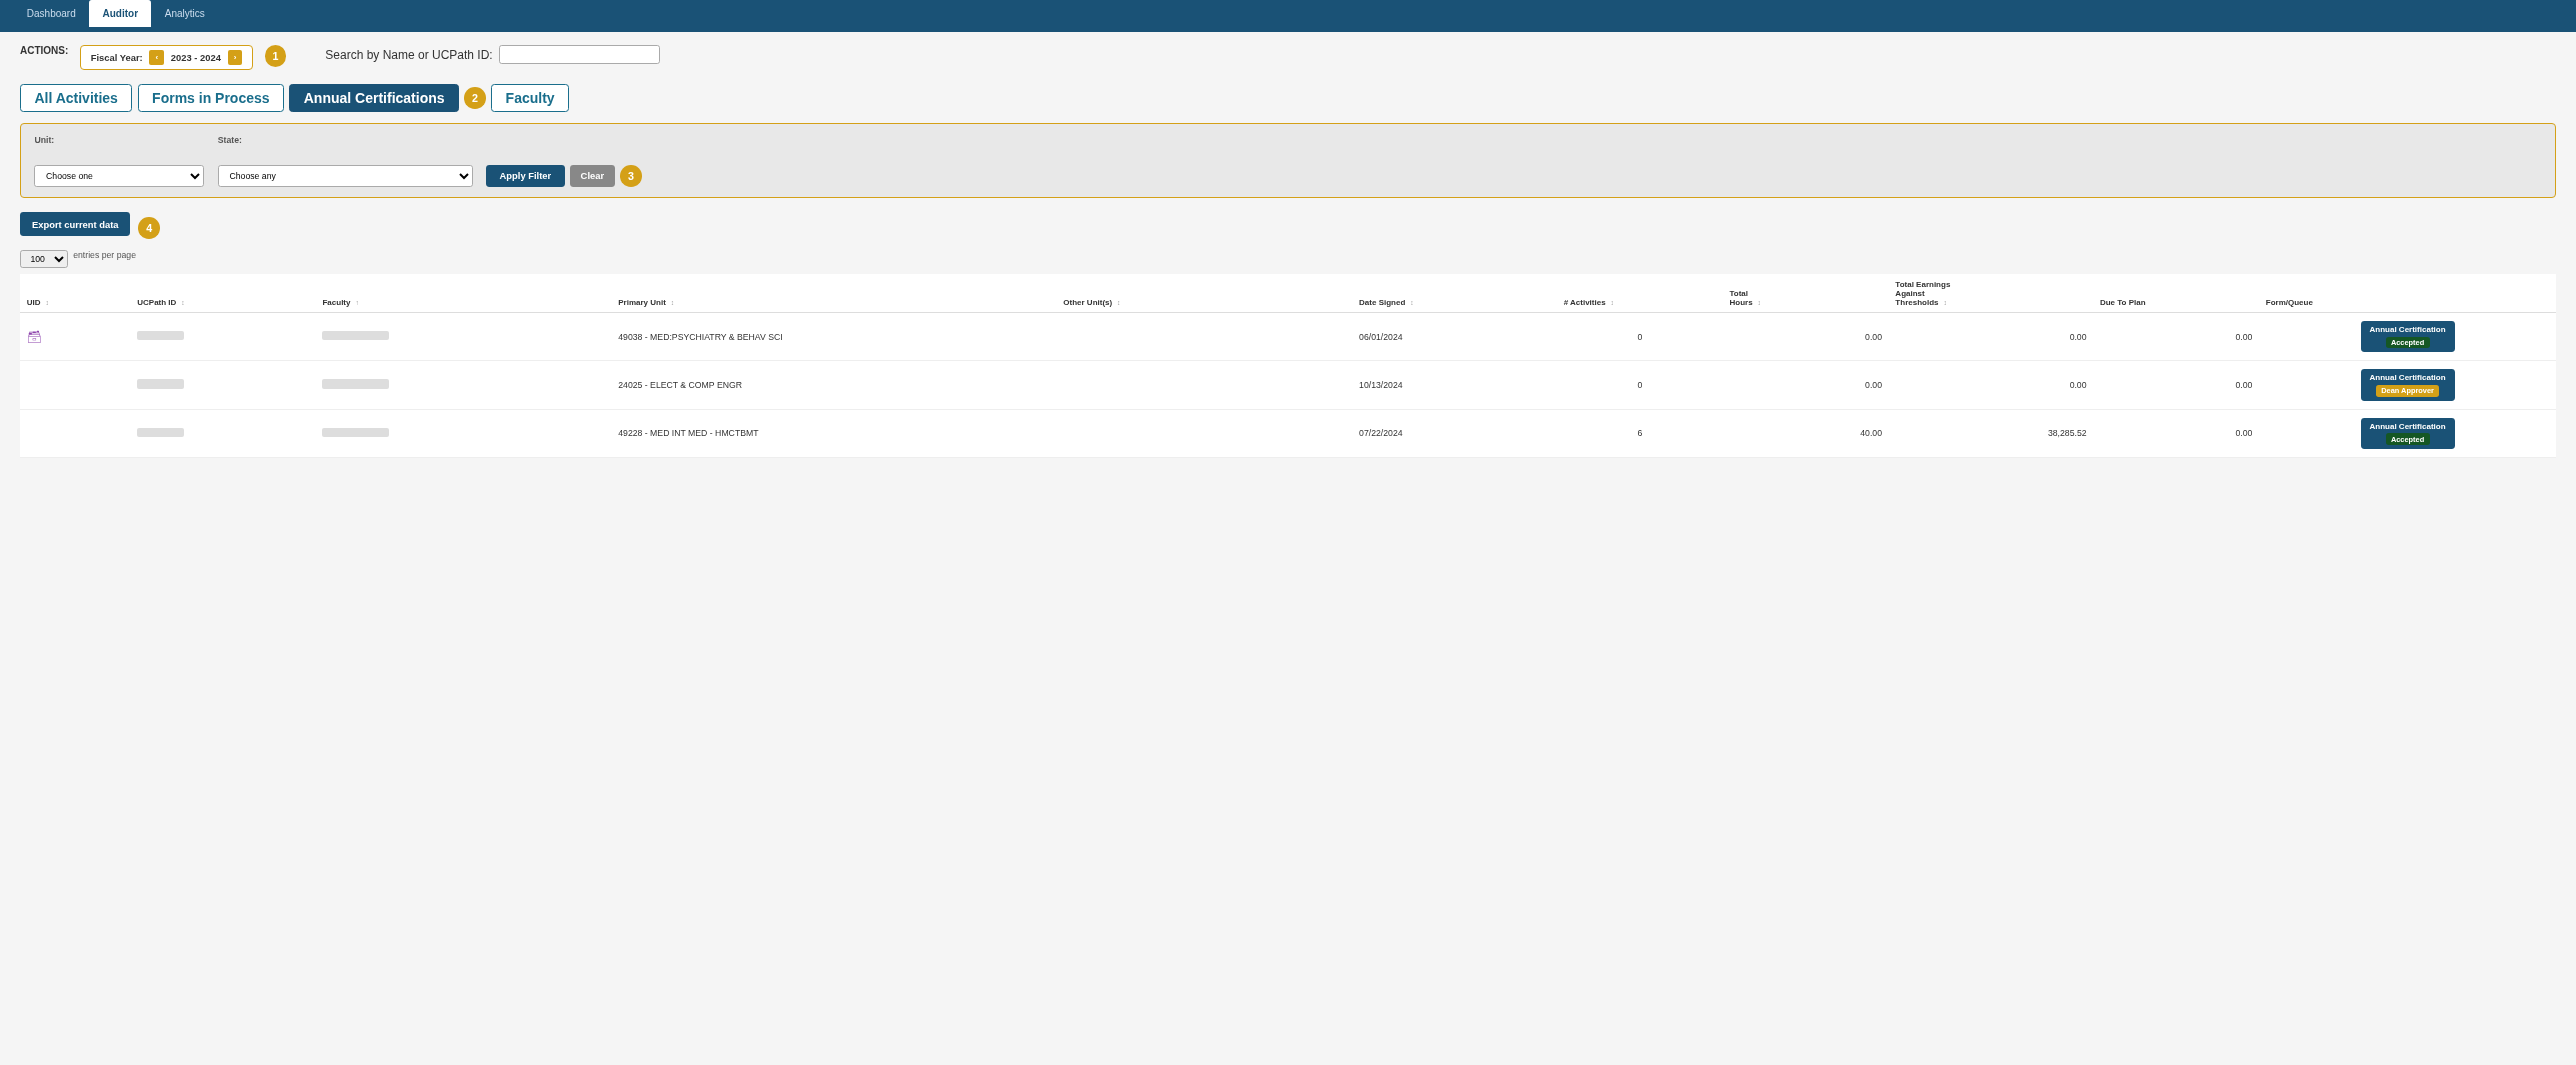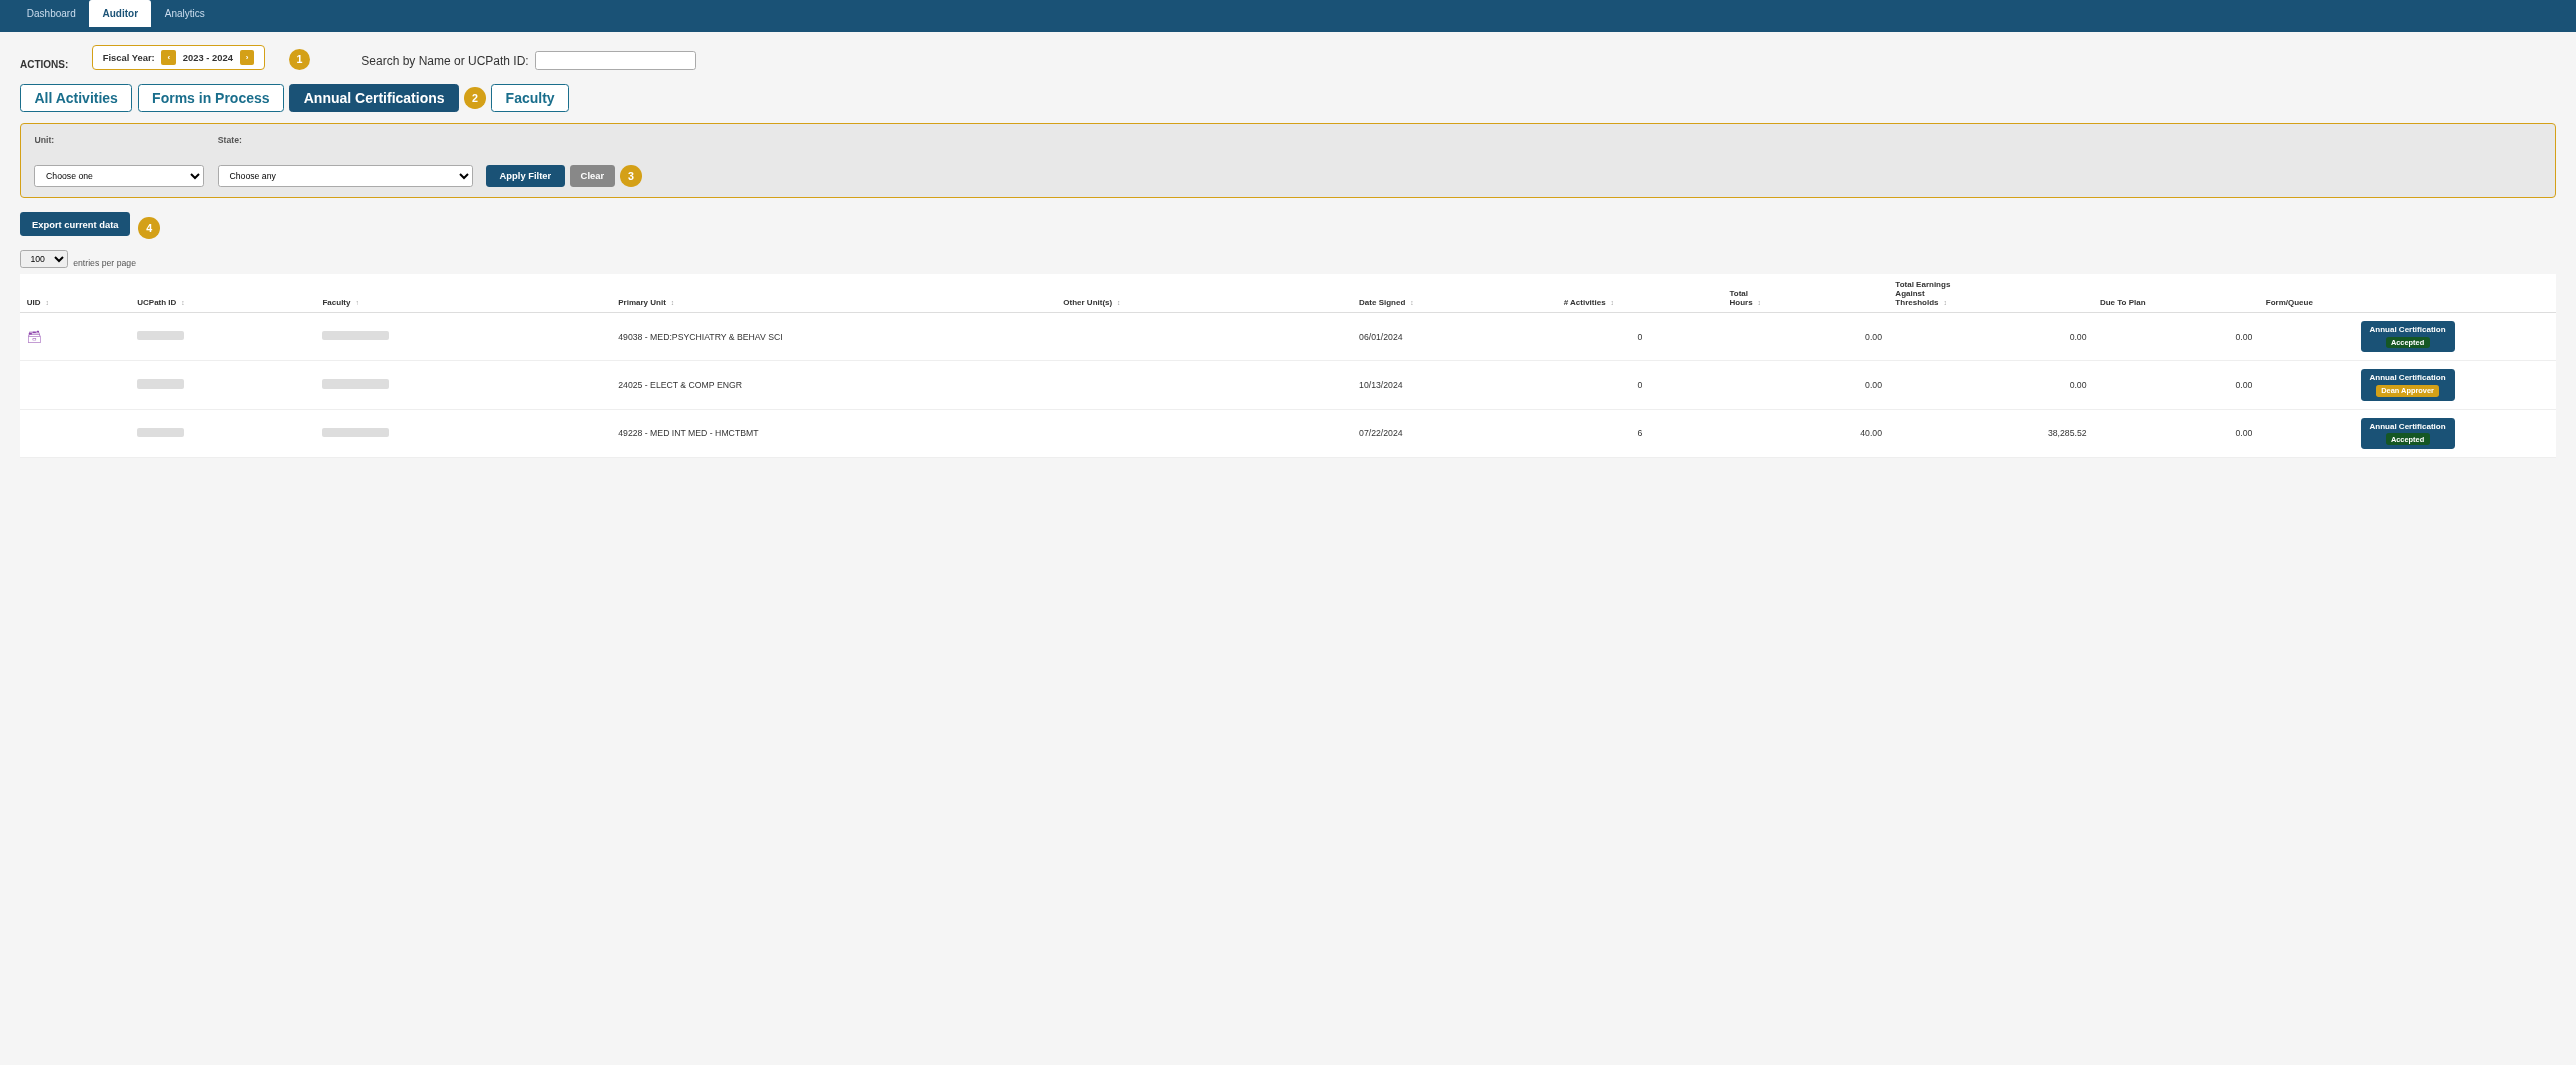--- a/index.html
+++ b/index.html
@@ -26,22 +26,22 @@
       font-weight: 700;
       border-radius: 2.7px 2.7px 0 0;
     }
 
     
     .main-content { padding: 13.4px 20px; }
 
     
     .actions-bar {
       display: flex;
-      align-items: flex-end;
-      gap: 24px;
+      align-items: flex-start;
+      gap: 12px;
       margin-bottom: 13.4px;
     }
     .actions-label {
       font-weight: 700;
       font-size: 10px;
       color: #333;
     }
     .fiscal-year-box {
       border: 1.3px solid #d4a017;
       border-radius: 4px;
@@ -188,21 +188,21 @@
       padding: 6.7px 12px;
       cursor: pointer;
       font-size: 9.4px;
       font-weight: 600;
       margin-bottom: 8px;
     }
 
     
     .entries-row {
       display: flex;
-      align-items: flex-end;
+      align-items: flex-start;
       gap: 5.4px;
       margin-bottom: 6.7px;
     }
     .entries-select {
       border: 0.7px solid #aaa;
       border-radius: 2.7px;
       padding: 2px 5.4px;
       font-size: 8.7px;
       cursor: pointer;
     }

